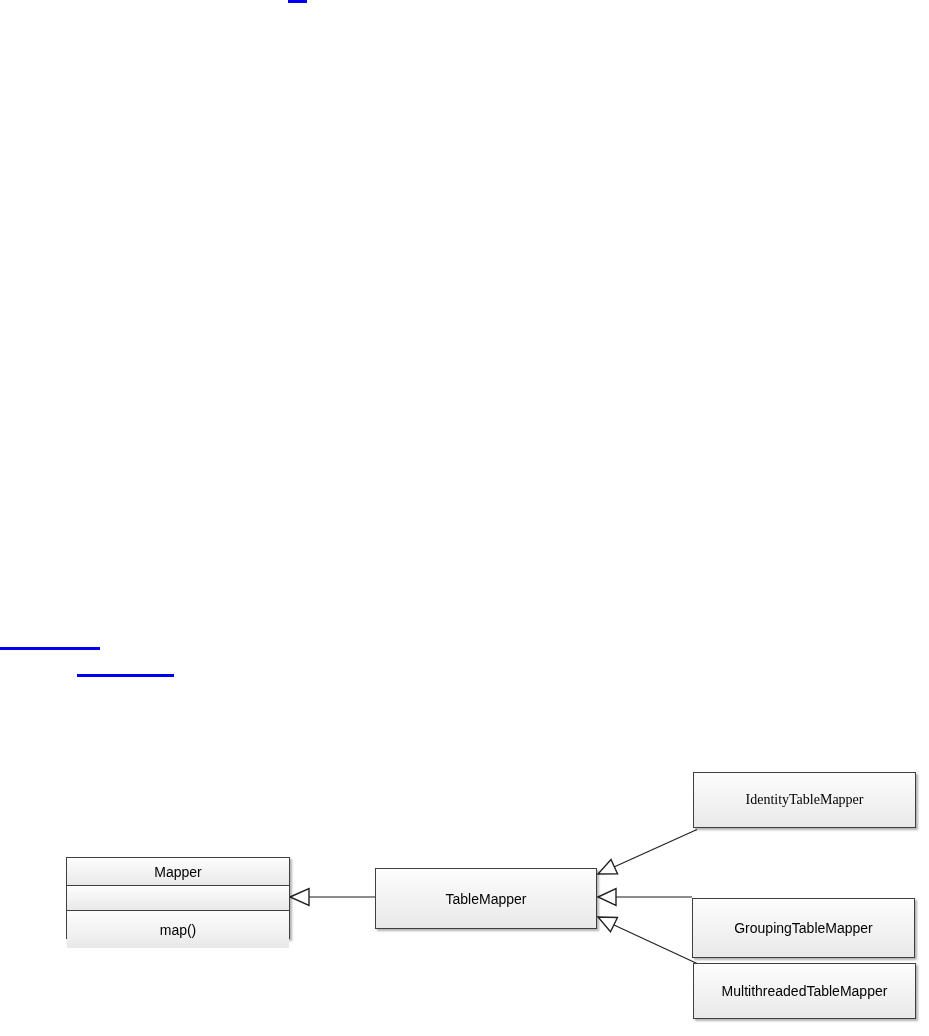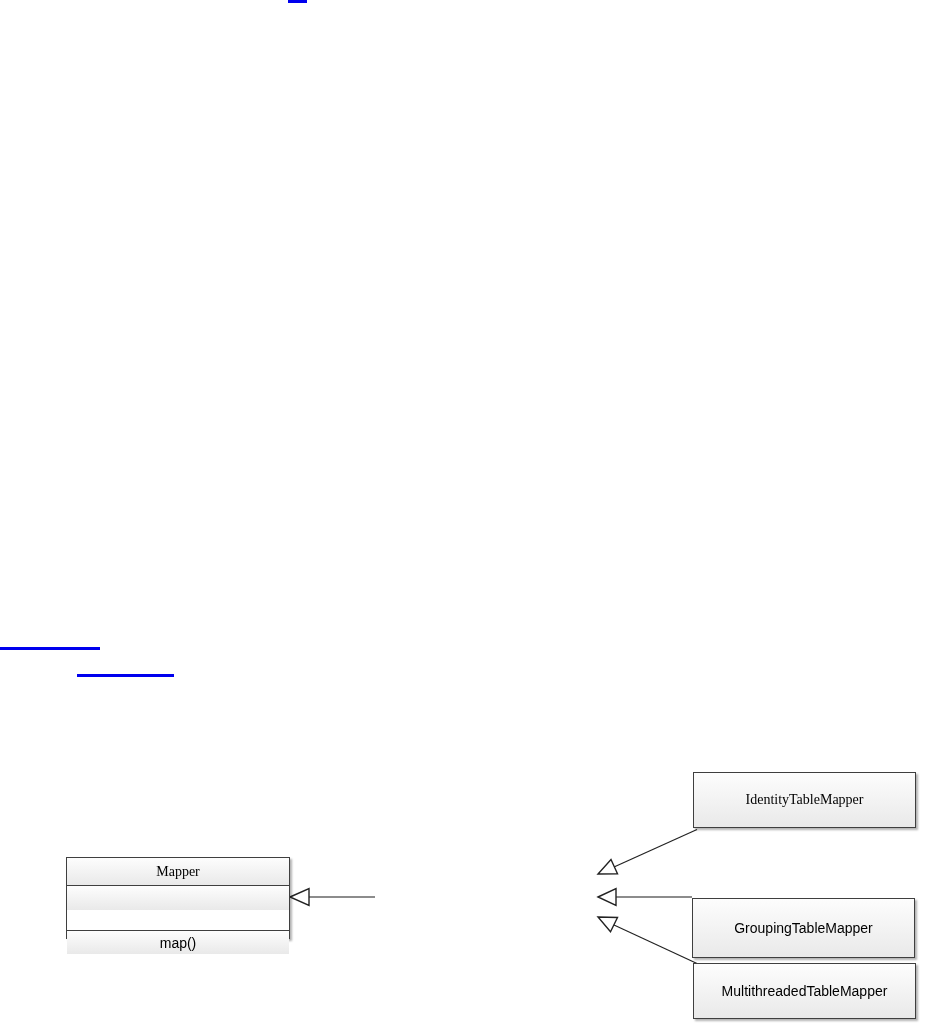--- a/index.html
+++ b/index.html
@@ -49,23 +49,23 @@
   .uml-box.multi .compartment {
     box-sizing: border-box;
     background: linear-gradient(to bottom, #fdfdfd 0%, #e9e9e9 100%);
     display: flex;
     align-items: center;
     justify-content: center;
   }
   .uml-box.multi .compartment + .compartment { border-top: 1px solid #3f3f3f; }
 
   .box-mapper        { left: 66px;  top: 857px; width: 224px; height: 82px; }
-  .box-mapper .c-name    { height: 27px; font-family: Liberation Serif, serif; }
+  .box-mapper .c-name    { height: 27px; }
   .box-mapper .c-attrs   { height: 25px; }
-  .box-mapper .c-methods { height: 24px; margin-top: 20px; }
+  .box-mapper .c-methods { height: 38px; }
   .box-tablemapper   { left: 375px; top: 868px; width: 222px; height: 61px; }
   .box-identity      { left: 693px; top: 772px; width: 223px; height: 56px; font-family: Liberation Serif, serif; }
   .box-grouping      { left: 692px; top: 898px; width: 223px; height: 60px; }
   .box-multithreaded { left: 693px; top: 963px; width: 223px; height: 56px; }
 </style>
 </head>
 <body>
 
 <div class="page">
 
@@ -89,20 +89,23 @@
       <line x1="614" y1="925" x2="697" y2="963.5" stroke="#222222" stroke-width="1.2"></line>
       <polygon points="598,917 617.5,917.5 610.5,931.8" fill="#ffffff" stroke="#222222" stroke-width="1.4"></polygon>
     </svg>
 
     <div class="uml-box multi box-mapper">
       <div class="compartment c-name">Mapper</div>
       <div class="compartment c-attrs"></div>
       <div class="compartment c-methods">map()</div>
     </div>
 
+    <div class="uml-box box-tablemapper">
+      <span>TableMapper</span>
+    </div>
 
     <div class="uml-box box-identity">
       <span>IdentityTableMapper</span>
     </div>
 
     <div class="uml-box box-grouping">
       <span>GroupingTableMapper</span>
     </div>
 
     <div class="uml-box box-multithreaded">

